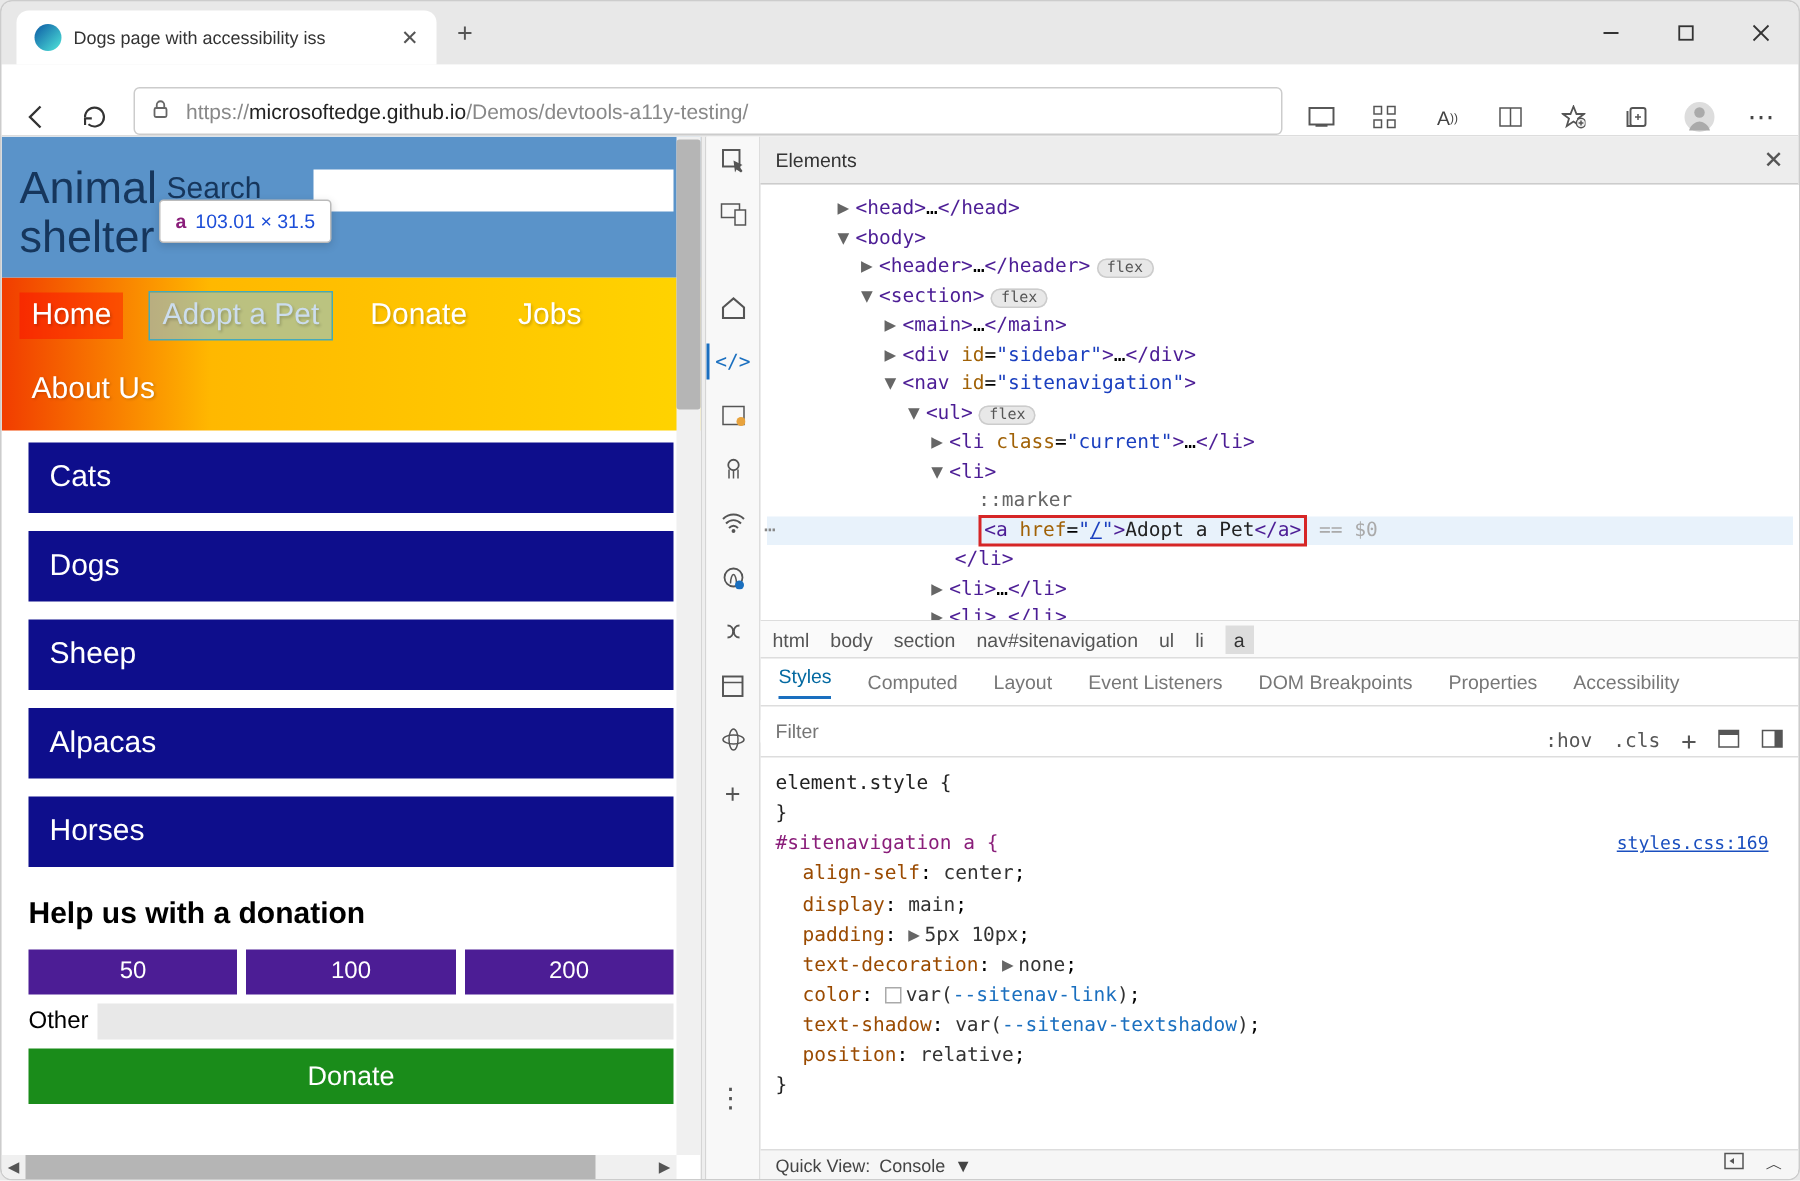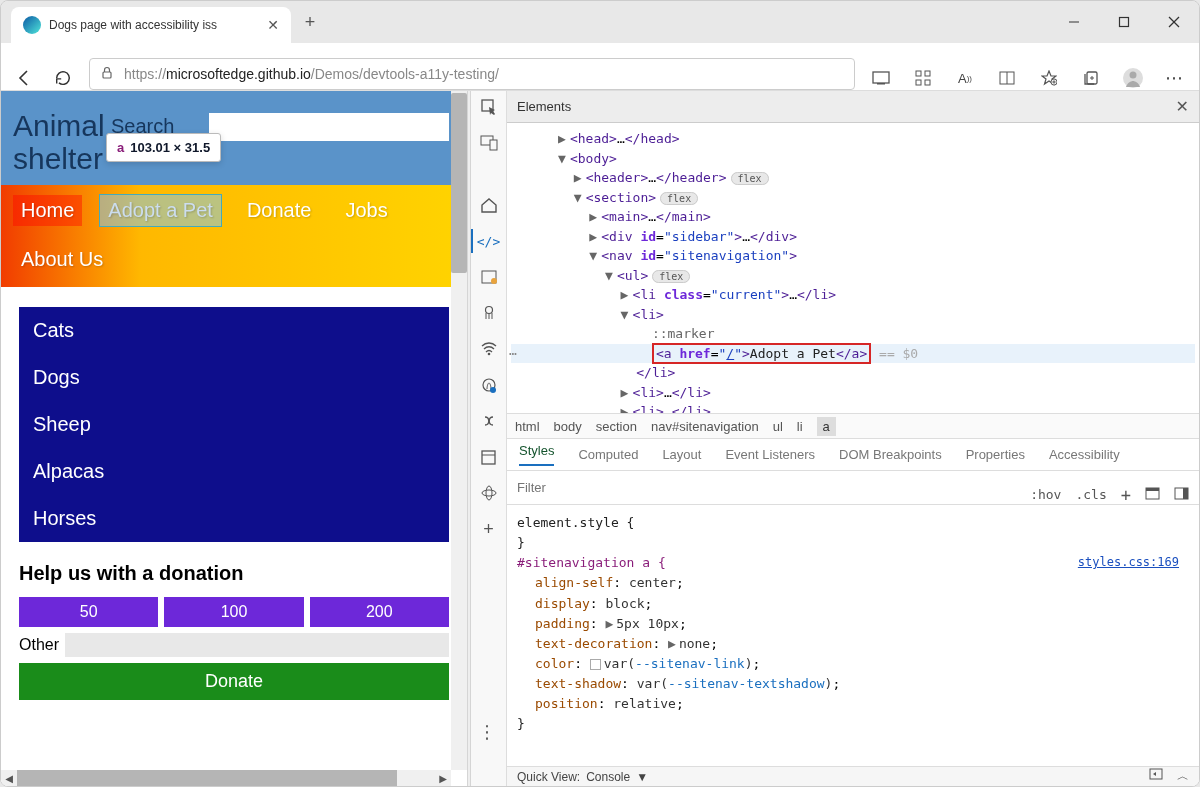--- a/index.html
+++ b/index.html
@@ -30,35 +30,35 @@
 
 
 .page-wrap { width: 466px; display: flex; flex-direction: column; position: relative; background: #fff; }
 .page-scroll { flex: 1; overflow: hidden; position: relative; }
 .page-header { background: #5a93c9; padding: 18px 12px 10px; color: #000; display: flex; align-items: flex-start; gap: 10px; position: relative; }
 .page-title { font-size: 30px; font-weight: 300; line-height: 1.1; color: #16365c; }
 .search-label { font-size: 20px; color: #16365c; position: absolute; left: 110px; top: 24px; }
 .search-input { position: absolute; right: 18px; top: 22px; width: 240px; height: 28px; background: #fff; border: none; }
 .inspect-tooltip { position: absolute; top: 42px; left: 105px; background: #fff; border: 1px solid #bbb; border-radius: 3px; padding: 6px 10px; font-size: 13px; box-shadow: 0 2px 6px rgba(0,0,0,0.15); z-index: 10; }
 .inspect-tooltip .tag { color: #8a1e7a; font-weight: bold; }
-.inspect-tooltip .dims { color: #0f172a; margin-left: 6px; font-weight: bold; }
+.inspect-tooltip .dims { color: #1d4ed8; margin-left: 6px; }
 .inspect-tooltip::after { content:""; position:absolute; bottom:-6px; left:20px; border:6px solid transparent; border-top-color:#fff; }
 
 .sitenav { background: linear-gradient(90deg,#f13c00 0%,#ffb800 30%,#ffd400 100%); padding: 10px 12px 12px; display: flex; flex-wrap: wrap; gap: 18px; }
 .sitenav a { color: #fff; font-size: 20px; text-decoration: none; text-shadow: 1px 1px 2px rgba(0,0,0,0.2); padding: 4px 8px; }
 .sitenav a.current { background: rgba(255,0,0,0.4); }
 .sitenav a.highlight { background: rgba(120,200,255,0.5); outline: 1px solid #4ab; color: #cde; }
 
-.side-list { padding: 20px 18px 10px; display: flex; flex-direction: column; }
+.side-list { padding: 8px 18px 10px; display: flex; flex-direction: column; gap: 12px; }
 .side-item { background: #0e0e8c; color: #fff; padding: 12px 14px; font-size: 20px; }
 
 .donation { padding: 10px 18px 20px; }
 .donation h2 { font-size: 20px; margin-bottom: 12px; font-weight: 600; }
 .don-row { display: flex; gap: 6px; margin-bottom: 6px; }
-.don-btn { flex: 1; background: #6d28d9; color: #fff; text-align: center; padding: 6px 0; font-size: 16px; }
+.don-btn { flex: 1; background: #4c1d95; color: #fff; text-align: center; padding: 6px 0; font-size: 16px; }
 .other-row { display: flex; align-items: center; gap: 6px; margin-bottom: 6px; }
 .other-row span { font-size: 16px; }
 .other-input { flex:1; height: 24px; background: #e8e8e8; border: none; }
 .donate-btn { width: 100%; background: #1a8c1a; color: #fff; text-align: center; padding: 8px 0; font-size: 18px; }
 
 .page-vscroll { width: 16px; background: #f0f0f0; position: absolute; right: 0; top: 0; bottom: 16px; }
 .page-vscroll .thumb { width: 100%; background: #b5b5b5; border-radius: 2px; }
 .page-hscroll { height: 16px; position: absolute; bottom: 0; left: 0; right: 16px; background: #f0f0f0; display: flex; align-items: center; }
 .page-hscroll .thumb { height: 100%; background: #b5b5b5; }
 .scroll-arrow { width: 16px; font-size: 10px; color: #555; text-align: center; }
@@ -74,36 +74,36 @@
 .dt-iconbar .ic.active::before { content:""; position:absolute; left:-8px; top:-2px; bottom:-2px; width:2px; background:#1a6fbf; }
 
 .dt-main { flex: 1; display: flex; flex-direction: column; }
 .dt-tabs { height: 32px; background: #ededed; border-bottom: 1px solid #ccc; display: flex; align-items: center; padding: 0 10px; }
 .dt-tabs .tab-label { font-size: 13px; color: #333; }
 .dt-tabs .tab-close { margin-left: auto; font-size: 16px; color: #555; }
 
 .dom-tree { flex: 0 0 290px; overflow: auto; padding: 6px 4px; font-family: Consolas, monospace; font-size: 13px; line-height: 1.5; background: #fff; position: relative; }
 .dom-line { white-space: pre; }
 .tg { color: #4c1d95; }
-.attr { color: #6d28d9; font-weight: bold; }
+.attr { color: #a16207; }
 .val { color: #1a3fbf; }
 .txt { color: #222; }
 .arrow { color: #666; display:inline-block; width:12px; }
 .badge { background: #e8e8e8; border: 1px solid #ccc; border-radius: 8px; padding: 0 6px; font-size: 10px; color: #555; margin-left:4px; }
 .pseudo { color: #666; }
 .sel-line { background: #e8f2fb; }
 .sel-box { border: 2px solid #d62626; padding: 1px 2px; }
 .gray { color: #aaa; }
 .dots { position: absolute; left: 2px; color: #888; letter-spacing: 2px; }
 
 .breadcrumb { height: 26px; border-top: 1px solid #ddd; border-bottom: 1px solid #ddd; display: flex; align-items: center; padding: 0 8px; gap: 14px; font-size: 13px; color: #555; background: #fafafa; }
 .breadcrumb span.active { background: #ddd; padding: 2px 6px; color: #333; }
 
 .styles-tabs { height: 32px; display: flex; align-items: center; gap: 24px; padding: 0 12px; border-bottom: 1px solid #ddd; font-size: 13px; color: #777; }
-.styles-tabs span.active { color: #14532d; border-bottom: 2px solid #1a6fbf; padding-bottom: 6px; }
+.styles-tabs span.active { color: #0369a1; border-bottom: 2px solid #1a6fbf; padding-bottom: 6px; }
 
 .filter-row { height: 34px; display: flex; align-items: center; border-bottom: 1px solid #ddd; }
 .filter-input { flex: 1; border: none; padding: 0 10px; font-size: 13px; color: #999; outline: none; }
 .filter-tools { display: flex; gap: 14px; padding: 0 10px; align-items: center; font-family: Consolas, monospace; font-size: 13px; color: #555; margin-top: 14px; }
 
 .styles-body { flex: 1; overflow: auto; padding: 8px 10px; font-family: Consolas, monospace; font-size: 13px; line-height: 1.55; position: relative; }
 .rule-sel { color: #8a1e7a; }
 .rule-prop { color: #9a4a00; margin-left: 18px; }
 .rule-val { color: #333; }
 .css-var { color: #1a6fbf; }
@@ -399,21 +399,21 @@
                   <rect x="9" y="1" width="5" height="11" fill="#555"></rect>
                 </svg></span>
           </div>
         </div>
 
         <div class="styles-body">
           <div><span class="txt">element.style {</span></div>
           <div><span class="txt">}</span></div>
           <div style="position:relative"><span class="rule-sel">#sitenavigation a {</span><a class="src-link">styles.css:169</a></div>
           <div><span class="rule-prop">align-self</span>: <span class="rule-val">center</span>;</div>
-          <div><span class="rule-prop">display</span>: <span class="rule-val">block</span>;</div>
+          <div><span class="rule-prop">display</span>: <span class="rule-val">main</span>;</div>
           <div><span class="rule-prop">padding</span>: <span class="tri">▶</span><span class="rule-val">5px 10px</span>;</div>
           <div><span class="rule-prop">text-decoration</span>: <span class="tri">▶</span><span class="rule-val">none</span>;</div>
           <div><span class="rule-prop">color</span>: <span class="swatch"></span><span class="rule-val">var(</span><span class="css-var">--sitenav-link</span><span class="rule-val">)</span>;</div>
           <div><span class="rule-prop">text-shadow</span>: <span class="rule-val">var(</span><span class="css-var">--sitenav-textshadow</span><span class="rule-val">)</span>;</div>
           <div><span class="rule-prop">position</span>: <span class="rule-val">relative</span>;</div>
           <div><span class="txt">}</span></div>
         </div>
 
         <div class="quickview">
           <span>Quick View:</span>

